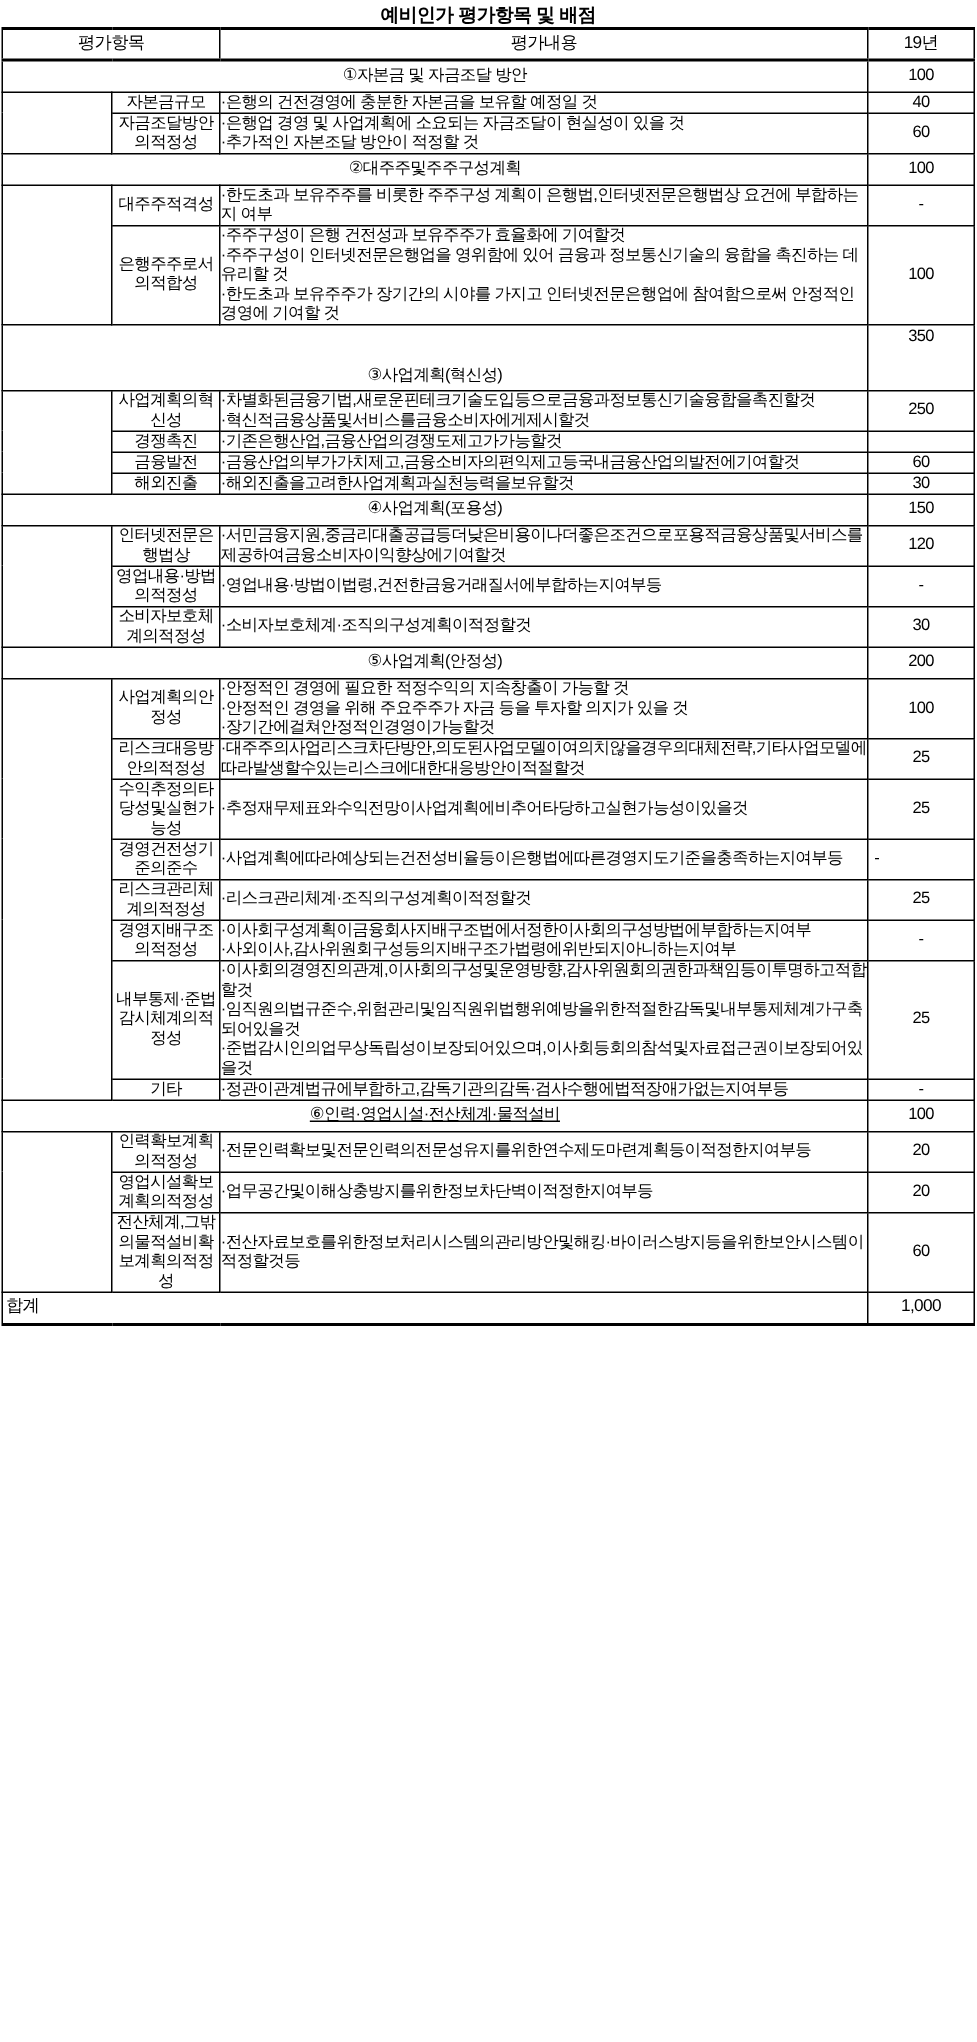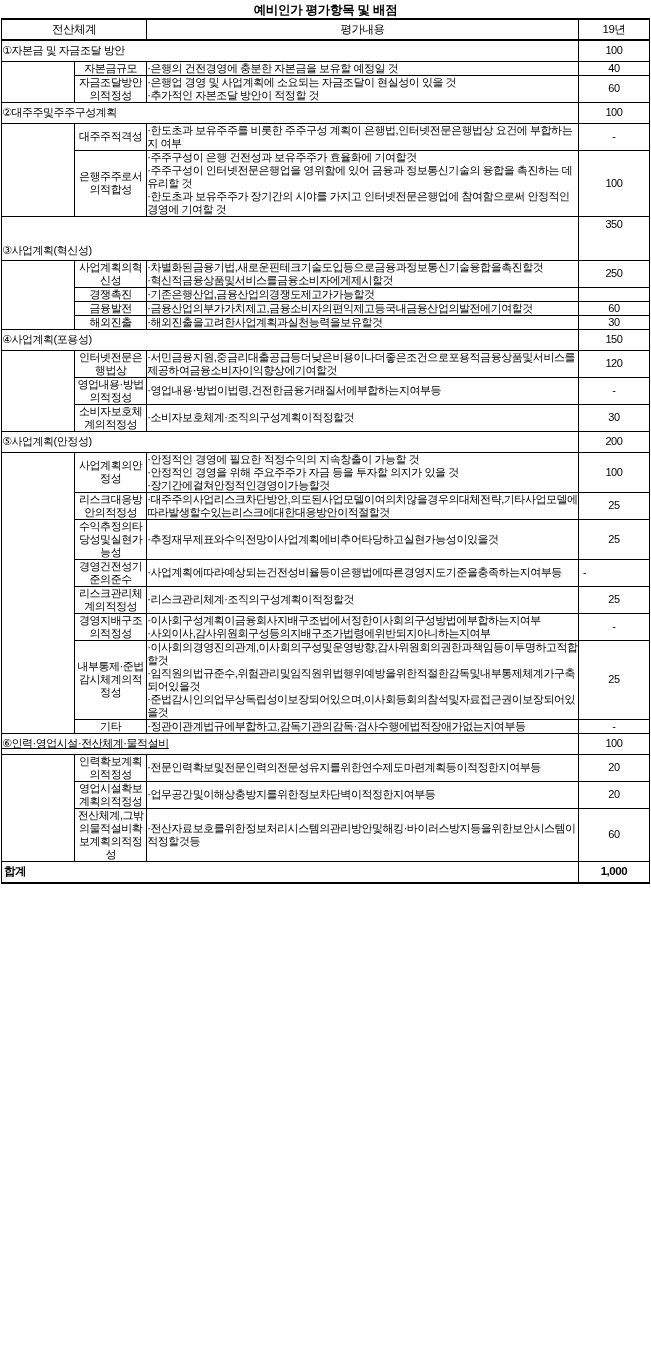--- a/index.html
+++ b/index.html
@@ -71,20 +71,21 @@
     text-align: center;
     font-size: 11px;
   }
   td.score.align-left { text-align: left; padding-left: 4px; }
 
   
   td.section {
     padding-left: 2px;
     font-size: 11.5px;
     letter-spacing: -0.4px;
+    text-align: center;
   }
   td.section.tall { vertical-align: bottom; padding-bottom: 3px; }
   td.score.topal { vertical-align: top; padding-top: 1px; }
 
   
   td.sub {
     padding: 1px 1px 1px 2px;
     vertical-align: middle;
     font-size: 11px;
     line-height: 13.5px;
@@ -96,42 +97,41 @@
     vertical-align: middle;
     font-size: 11px;
     line-height: 13.5px;
   }
   td.desc .ln { display: block; white-space: normal; }
 
   
   tr.total td {
     height: 22px;
     font-size: 11.5px;
-    font-weight: bold;
   }
   tr.total td.t-label { padding-left: 2px; }
   .spacer-left { border-right: 1px solid #000000; }
 </style>
 </head>
 <body>
 
 <div id="page">
 
   <div class="doc-title">예비인가 평가항목 및 배점</div>
 
   <table class="grid">
     <colgroup>
       <col class="c-cat">
       <col class="c-sub">
       <col class="c-desc">
       <col class="c-score">
     </colgroup>
     <tbody id="table-body">
         <tr class="head">
-          <td class="h-first" colspan="2">전산체계</td>
+          <td class="h-first" colspan="2">평가항목</td>
           <td class="h-first">평가내용</td>
           <td class="h-first score">19년</td>
         </tr>
         <tr>
           <td class="section" colspan="3" style="height: 21px;">①자본금 및 자금조달 방안</td>
           <td class="score">100</td>
         </tr>
         <tr>
           <td class="spacer-left" rowspan="2"></td>
           <td class="sub">자본금규모</td>

